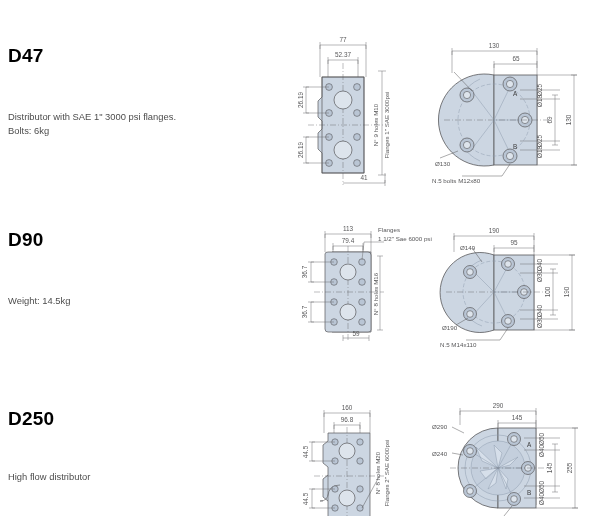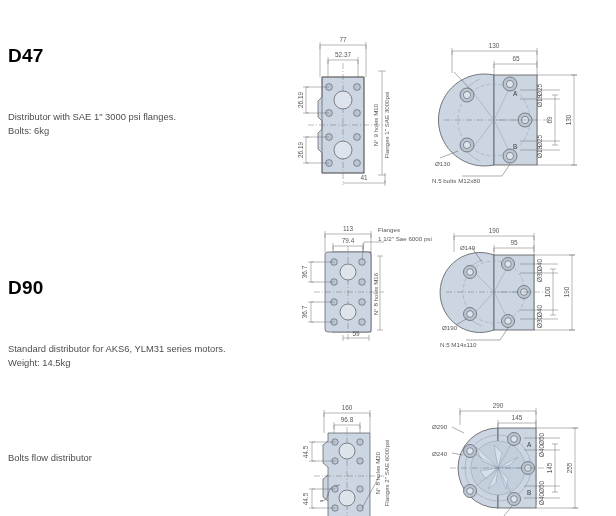--- a/index.html
+++ b/index.html
@@ -239,24 +239,23 @@
           <line x1="70" y1="143" x2="78" y2="131"></line>
         </g>
         <text class="ann" x="3" y="133">Ø130</text>
         <text class="ann" x="0" y="150">N.5 bolts M12x80</text>
       </svg>
     </div>
   </div>
 
   <div class="product-block" style="top:205px;height:135px;">
 
-    <div class="text-col" style="top:10px;margin-top:48px;">
+    <div class="text-col" style="top:10px;">
       <div class="model-title">D90</div>
       <div style="height:45px;"></div>
-      <div class="desc">Standard distributor for AKS6, YLM31 series motors.</div>
       <div class="desc">Weight:  14.5kg</div>
     </div>
 
     <div class="dwg" style="left:292px;top:0;">
       <svg width="140" height="130" viewBox="0 0 140 130">
         <g stroke="#6e6e70" stroke-width="0.5" fill="none">
           <line x1="33" y1="14" x2="79" y2="14"></line>
           <line x1="33" y1="11" x2="33" y2="18"></line>
           <line x1="79" y1="11" x2="79" y2="18"></line>
           <line x1="33" y1="14" x2="33" y2="32"></line>
@@ -417,22 +416,23 @@
         <text class="ann" x="28" y="30">Ø149</text>
         <text class="ann" x="10" y="110">Ø190</text>
         <text class="ann" x="8" y="127">N.5 M14x110</text>
       </svg>
     </div>
   </div>
 
   <div class="product-block" style="top:380px;height:136px;">
 
     <div class="text-col" style="top:14px;">
+      <div class="model-title">D250</div>
       <div style="height:42px;"></div>
-      <div class="desc">Bolts flow distributor</div>
+      <div class="desc">High flow distributor</div>
     </div>
 
     <div class="dwg" style="left:292px;top:0;">
       <svg width="140" height="140" viewBox="0 0 140 140">
         <g stroke="#6e6e70" stroke-width="0.5" fill="none">
           <line x1="32" y1="18" x2="78" y2="18"></line>
           <line x1="32" y1="15" x2="32" y2="22"></line>
           <line x1="78" y1="15" x2="78" y2="22"></line>
           <line x1="32" y1="18" x2="32" y2="38"></line>
           <line x1="78" y1="18" x2="78" y2="38"></line>

